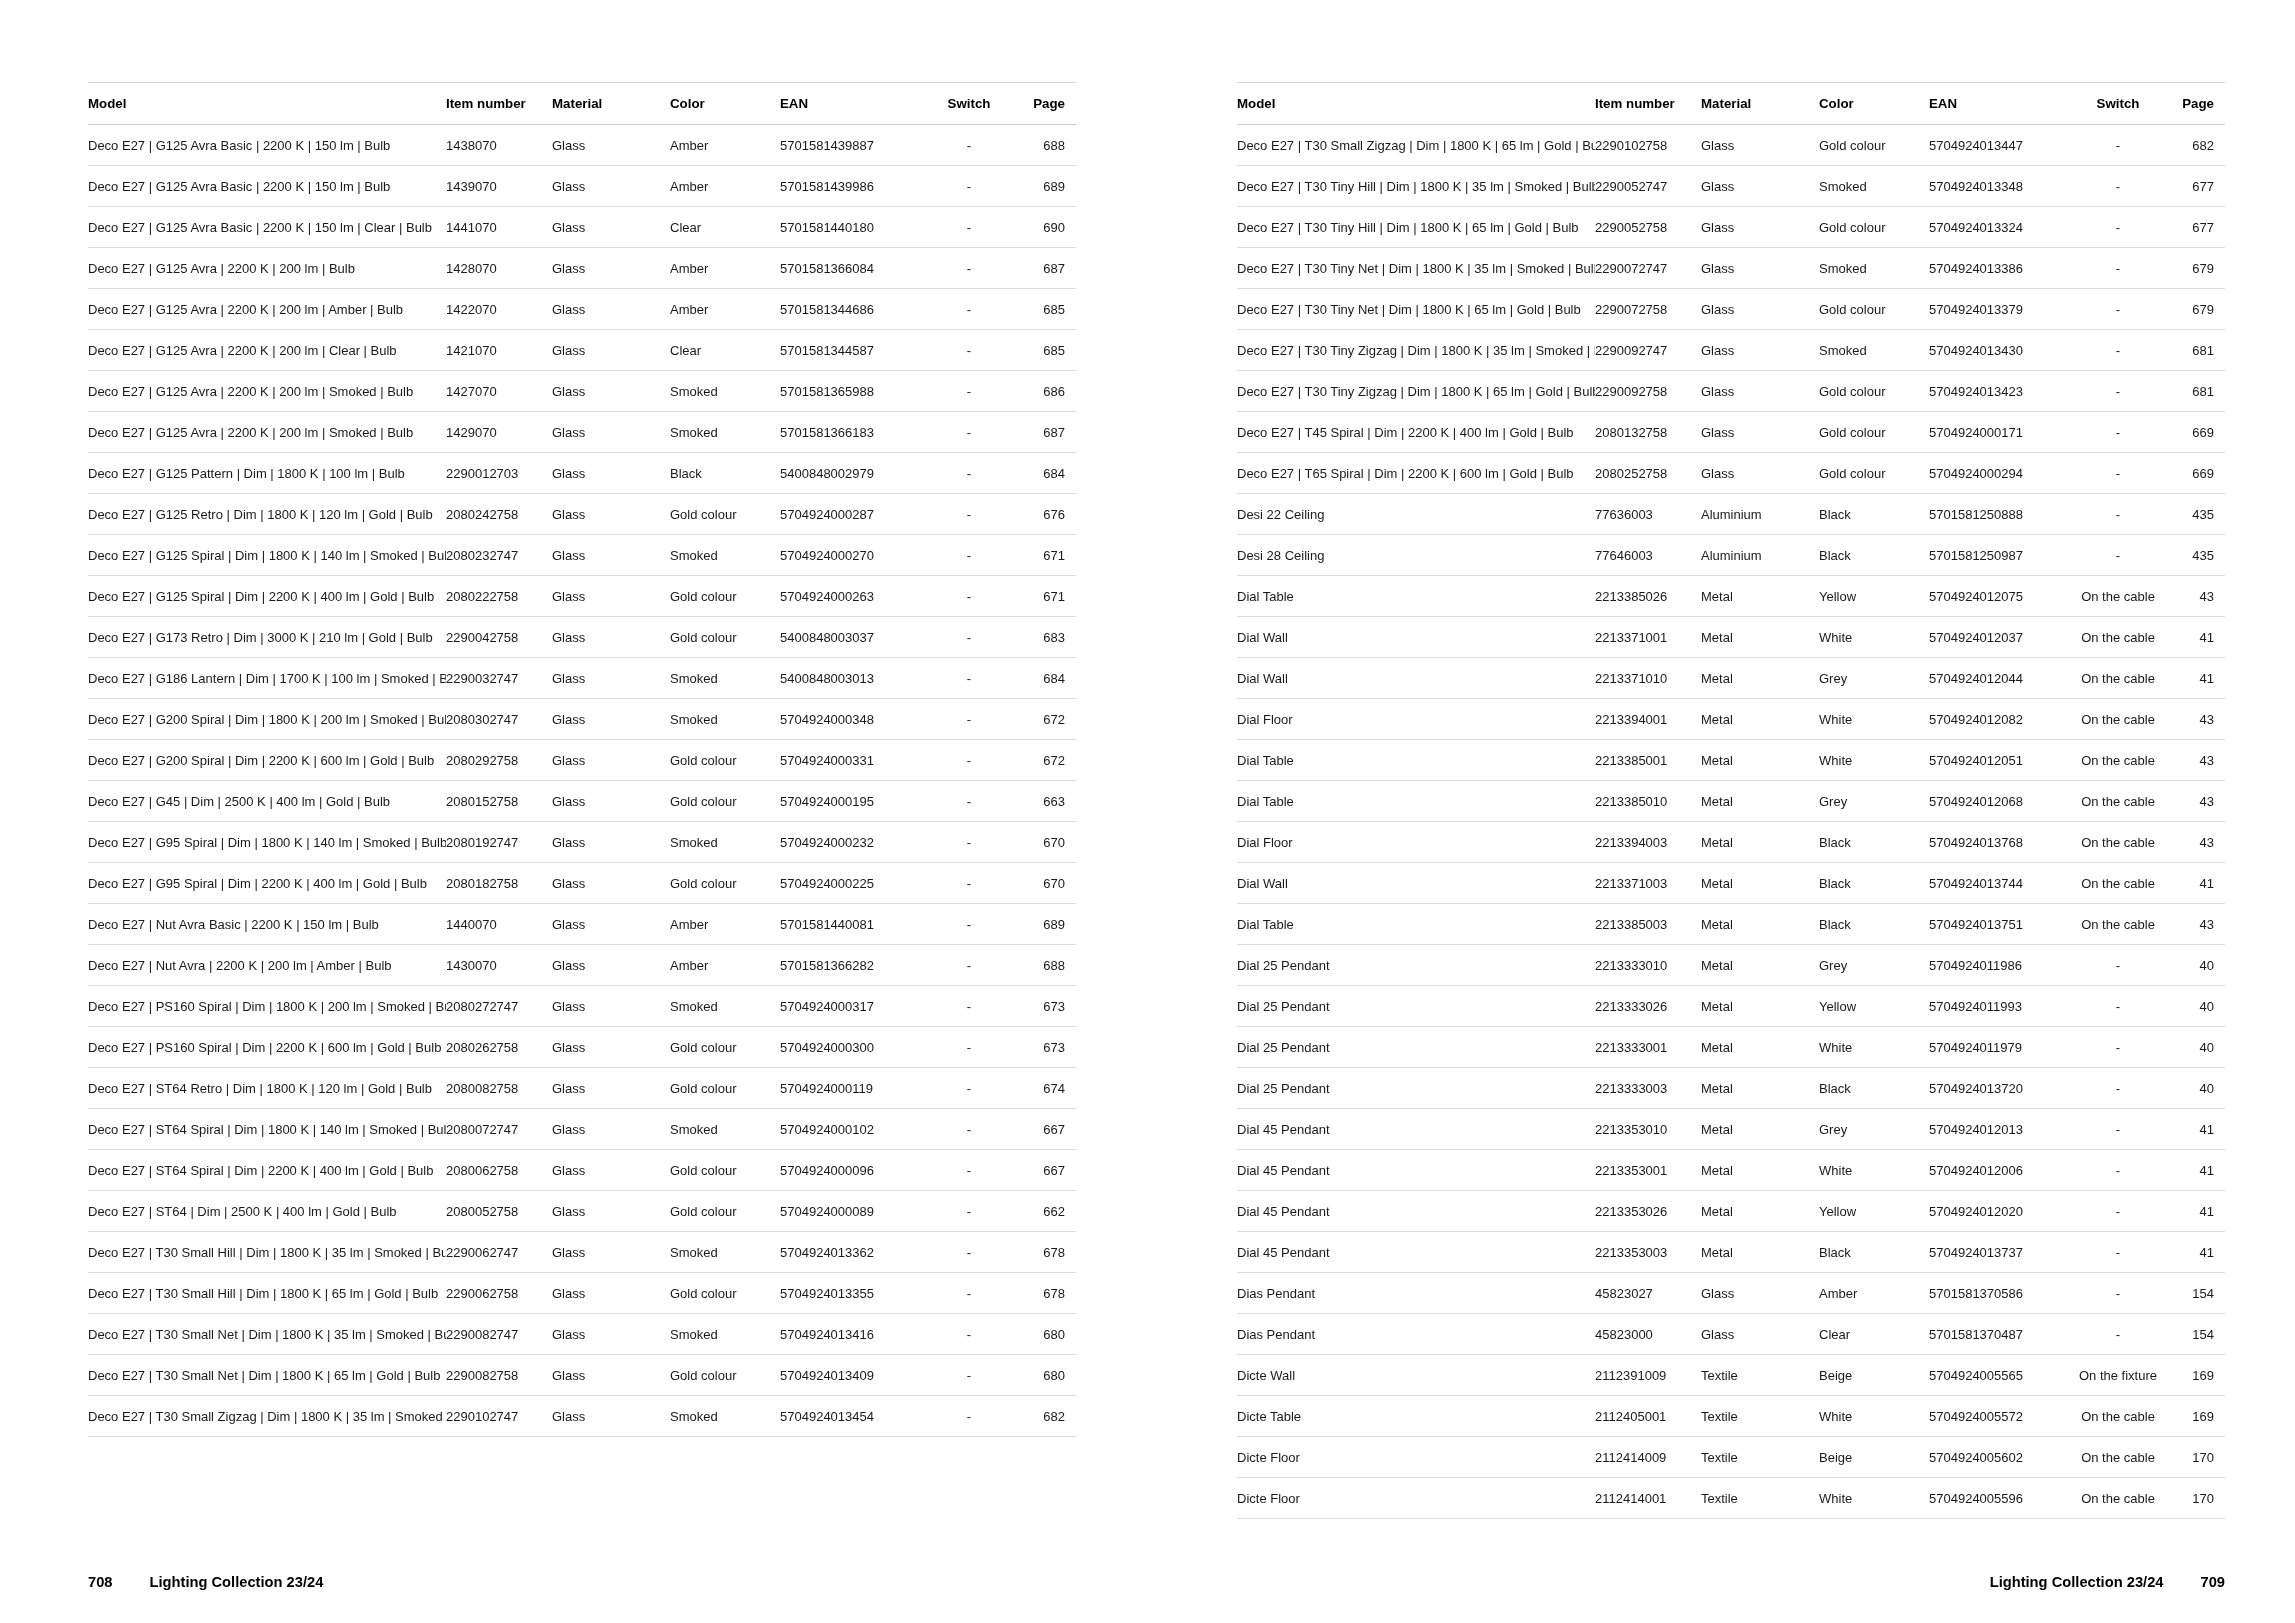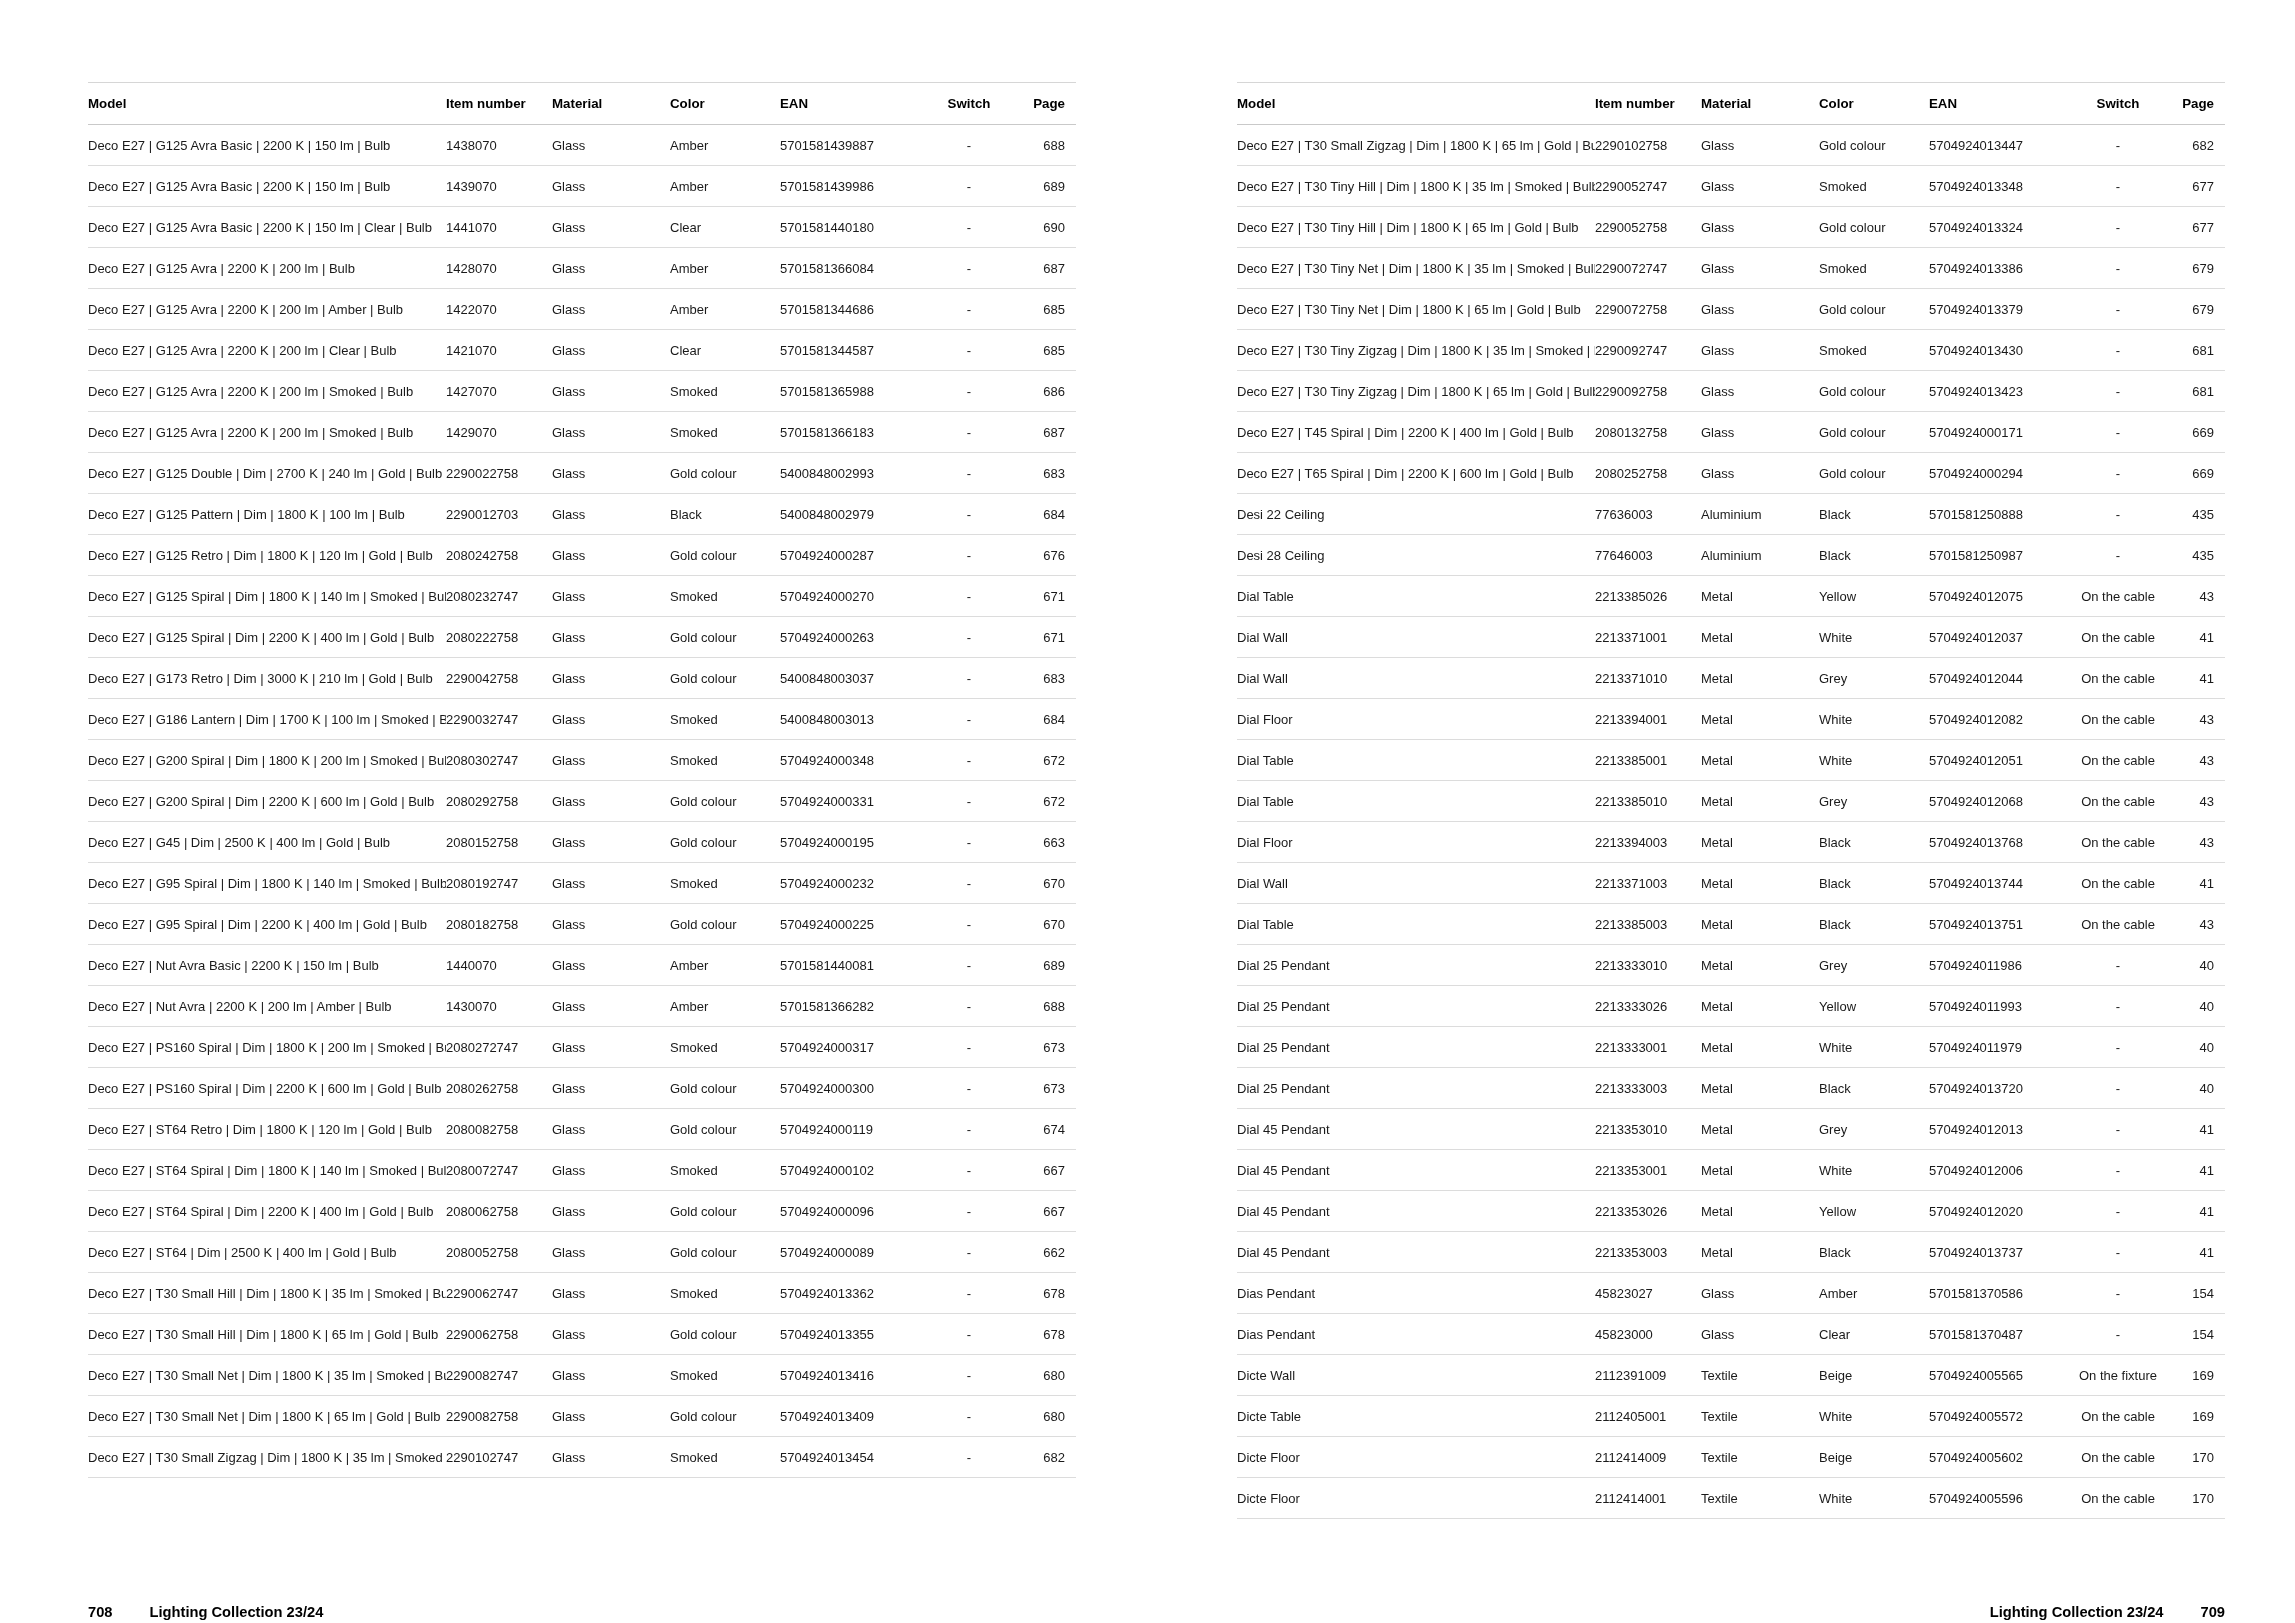--- a/index.html
+++ b/index.html
@@ -50,21 +50,20 @@
     overflow:hidden;
   }
   table.product-table th.c5, table.product-table td.c5 { text-align:center; }
   table.product-table th.c6, table.product-table td.c6 { text-align:right; padding-right:11px; }
 
   .footer {
     position:absolute; top:1574px;
     display:flex; align-items:baseline; gap:37px;
     font-size:14.7px; font-weight:bold; color:#000000;
     white-space:nowrap;
-    margin-top:30px;
   }
   .footer-left  { left:88px; }
   .footer-right { right:71px; }
 </style>
 </head>
 <body>
 
 <div class="spread">
 
   <div class="page page-left">
@@ -156,29 +155,20 @@
           <tr>
             <td class="c0">Deco E27 | G125 Avra | 2200 K | 200 lm | Smoked | Bulb</td>
             <td class="c1">1429070</td>
             <td class="c2">Glass</td>
             <td class="c3">Smoked</td>
             <td class="c4">5701581366183</td>
             <td class="c5">-</td>
             <td class="c6">687</td>
           </tr>
           <tr>
-            <td class="c0">Deco E27 | G125 Double | Dim | 2700 K | 240 lm | Gold | Bulb</td>
-            <td class="c1">2290022758</td>
-            <td class="c2">Glass</td>
-            <td class="c3">Gold colour</td>
-            <td class="c4">5400848002993</td>
-            <td class="c5">-</td>
-            <td class="c6">683</td>
-          </tr>
-          <tr>
             <td class="c0">Deco E27 | G125 Pattern | Dim | 1800 K | 100 lm | Bulb</td>
             <td class="c1">2290012703</td>
             <td class="c2">Glass</td>
             <td class="c3">Black</td>
             <td class="c4">5400848002979</td>
             <td class="c5">-</td>
             <td class="c6">684</td>
           </tr>
           <tr>
             <td class="c0">Deco E27 | G125 Retro | Dim | 1800 K | 120 lm | Gold | Bulb</td>

